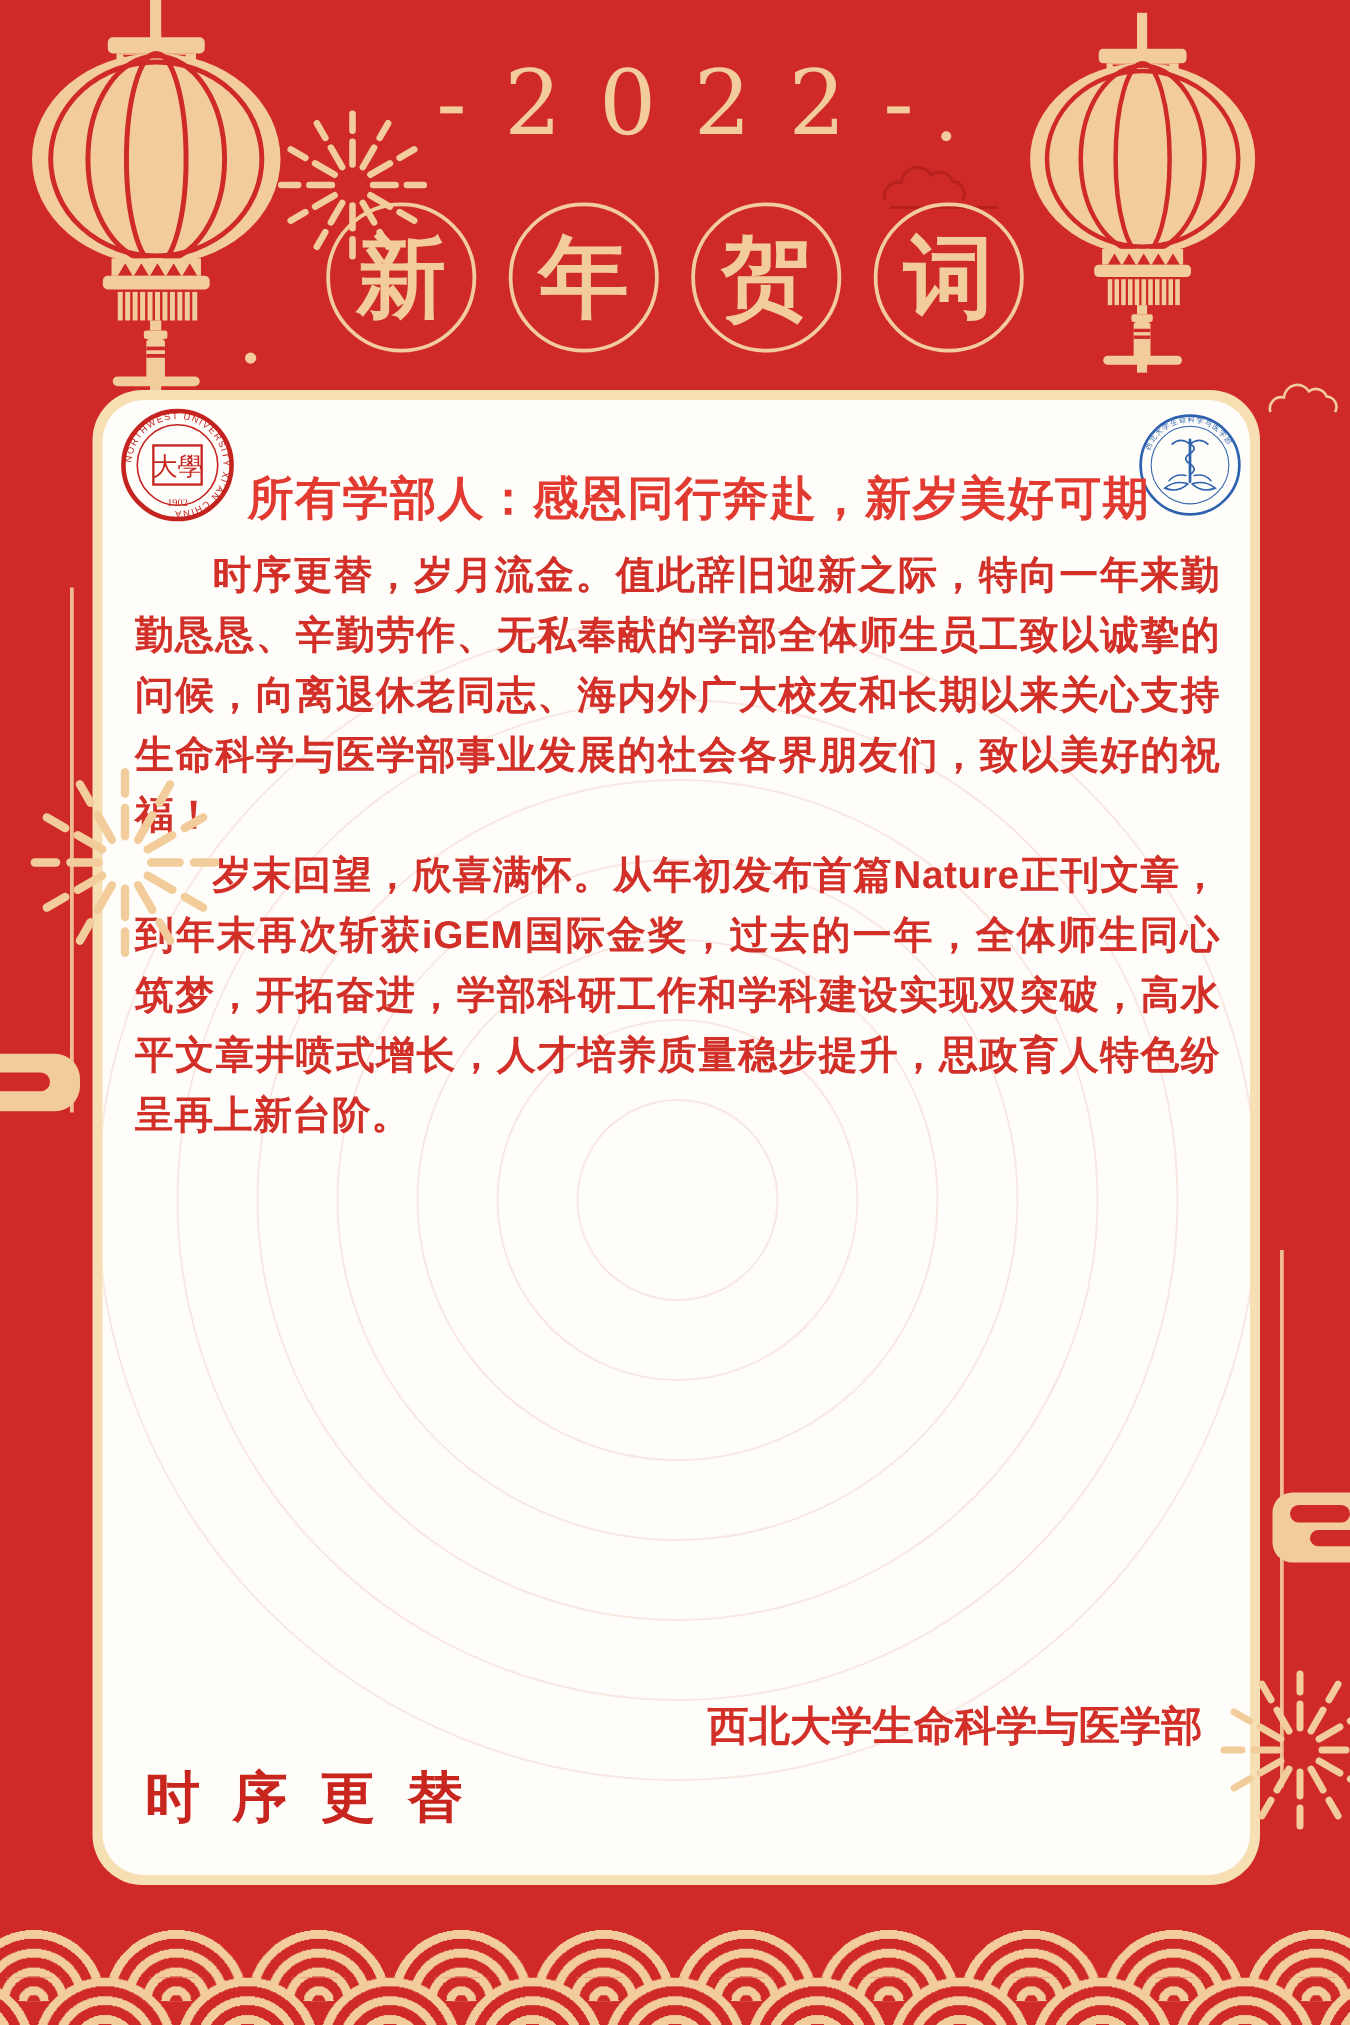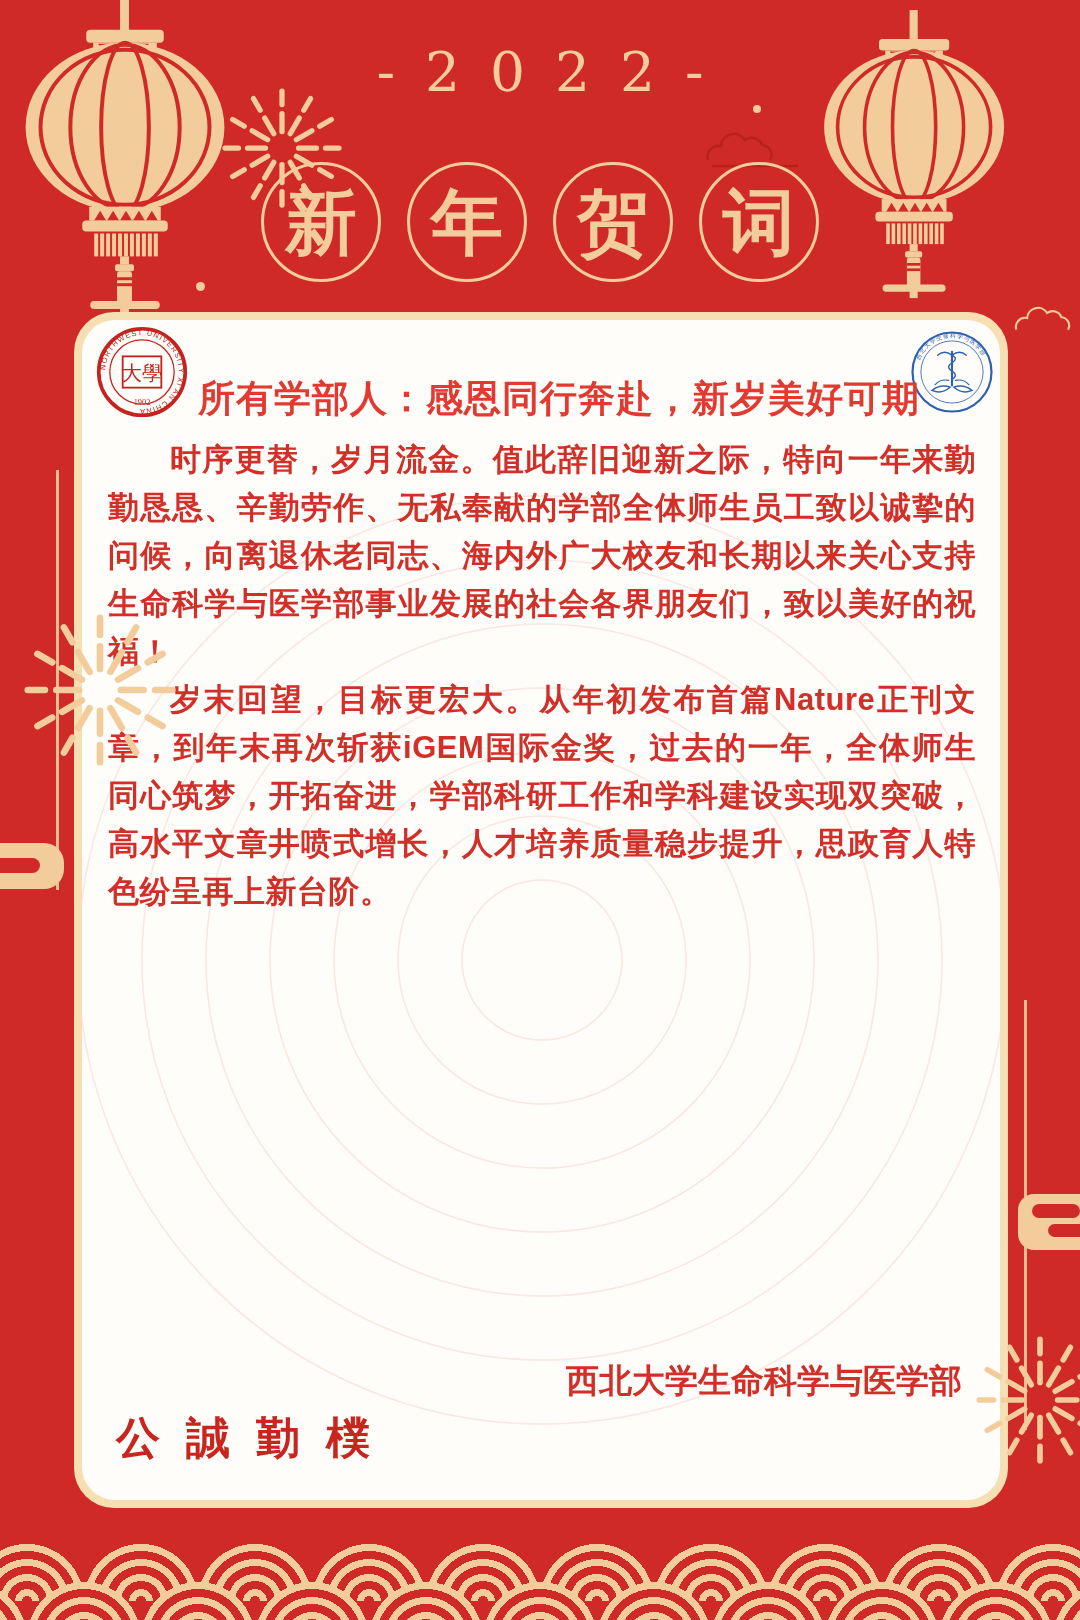--- a/index.html
+++ b/index.html
@@ -1,21 +1,21 @@
 <!DOCTYPE html>
 <html><head>
 <meta charset="utf-8">
 <style>
   html,body{margin:0;padding:0;}
   body{width:1080px;height:1620px;overflow:hidden;font-family:"Liberation Sans",sans-serif;}
   .page{position:relative;width:1080px;height:1620px;background:#d02a28;overflow:hidden;}
 
   
   .year{position:absolute;top:40px;left:0;width:1080px;text-align:center;
-        font-family:"DejaVu Serif",serif;font-size:55px;color:#f2cd9b;
+        font-family:"DejaVu Serif",serif;font-size:72px;color:#f2cd9b;
         letter-spacing:30px;padding-left:30px;box-sizing:border-box;}
   .medallions{position:absolute;top:162px;left:0;width:1080px;display:flex;justify-content:center;gap:26px;}
   .medallion{width:114px;height:114px;border:3px solid #f2cd9b;border-radius:50%;
              display:flex;align-items:center;justify-content:center;}
   .medallion span{font-size:72px;font-weight:bold;color:#f2cd9b;line-height:1;}
 
   .lantern-left{position:absolute;left:16px;top:-2px;width:220px;height:320px;}
   .lantern-right{position:absolute;left:816px;top:10px;width:198px;height:290px;}
   .burst-top{position:absolute;left:207px;top:73px;width:150px;height:150px;}
   .burst-left{position:absolute;left:5px;top:595px;width:190px;height:190px;z-index:5;}
@@ -207,28 +207,28 @@
           <path d="M50 30q-9-7-17 0M50 30q9-7 17 0" stroke-width="1.6"></path>
           <path d="M48 68q-12-4-22 4q12 5 22-4M52 68q12-4 22 4q-12 5-22-4" stroke-width="1.6"></path>
           <path d="M46 60q-10-2-16 5M54 60q10-2 16 5" stroke-width="1.4"></path>
         </g>
       </svg>
 
       <div class="heading">所有学部人：感恩同行奔赴，新岁美好可期</div>
 
       <div class="bodytext">
         <p>时序更替，岁月流金。值此辞旧迎新之际，特向一年来勤勤恳恳、辛勤劳作、无私奉献的学部全体师生员工致以诚挚的问候，向离退休老同志、海内外广大校友和长期以来关心支持生命科学与医学部事业发展的社会各界朋友们，致以美好的祝福！</p>
-        <p>岁末回望，目标更宏大。从年初发布首篇Nature正刊文章，到年末再次斩获iGEM国际金奖，过去的一年，全体师生同心筑梦，开拓奋进，学部科研工作和学科建设实现双突破，高水平文章井喷式增长，人才培养质量稳步提升，思政育人特色纷呈再上新台阶。</p>
+        <p>岁末回望，欣喜满怀。从年初发布首篇Nature正刊文章，到年末再次斩获iGEM国际金奖，过去的一年，全体师生同心筑梦，开拓奋进，学部科研工作和学科建设实现双突破，高水平文章井喷式增长，人才培养质量稳步提升，思政育人特色纷呈再上新台阶。</p>
       </div>
 
       <div class="sig-block">
         <div>西北大学生命科学与医学部</div>
       </div>
 
-      <div class="motto">公誠勤樸</div>
+      <div class="motto">时序更替</div>
     </div>
   </div>
 
   <div class="waves">
     <div class="wave-row r1"></div>
     <div class="wave-row r2"></div>
   </div>
 
 </div>
 

